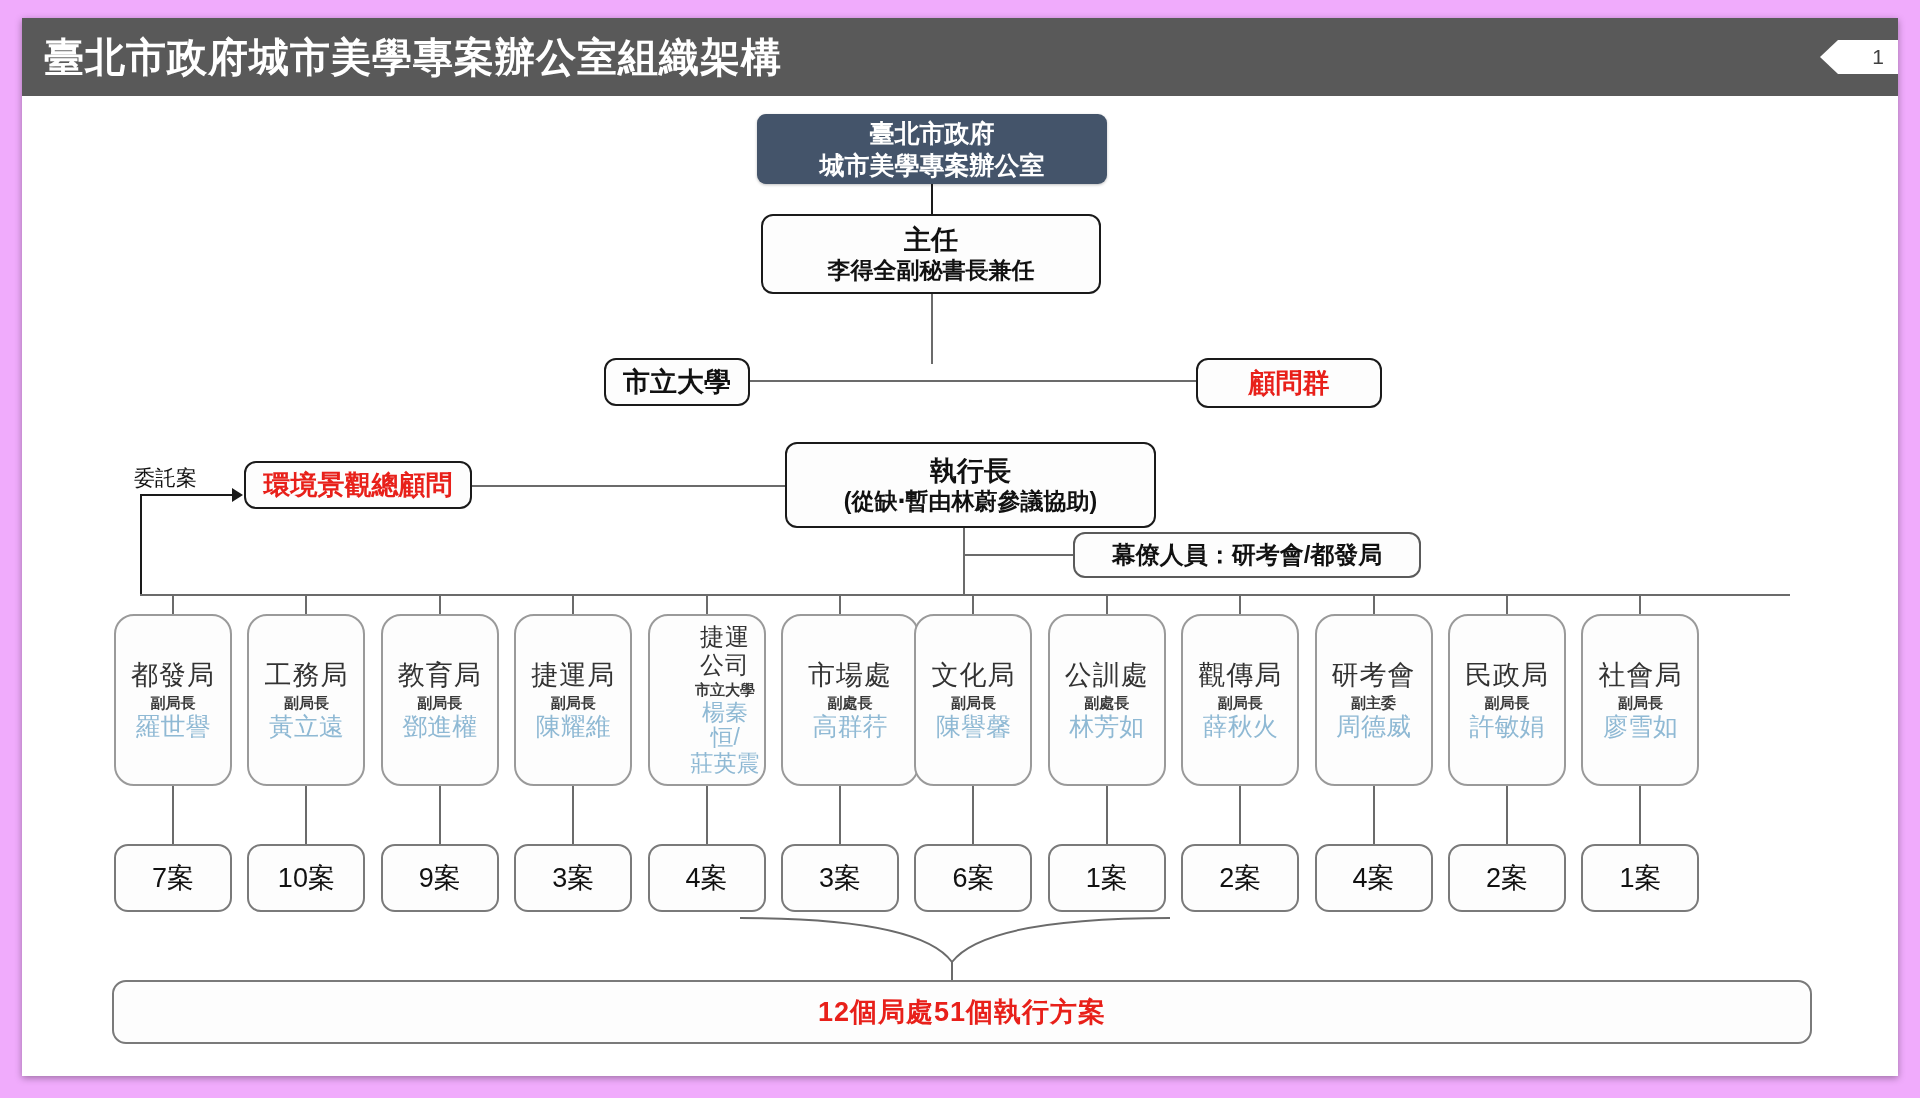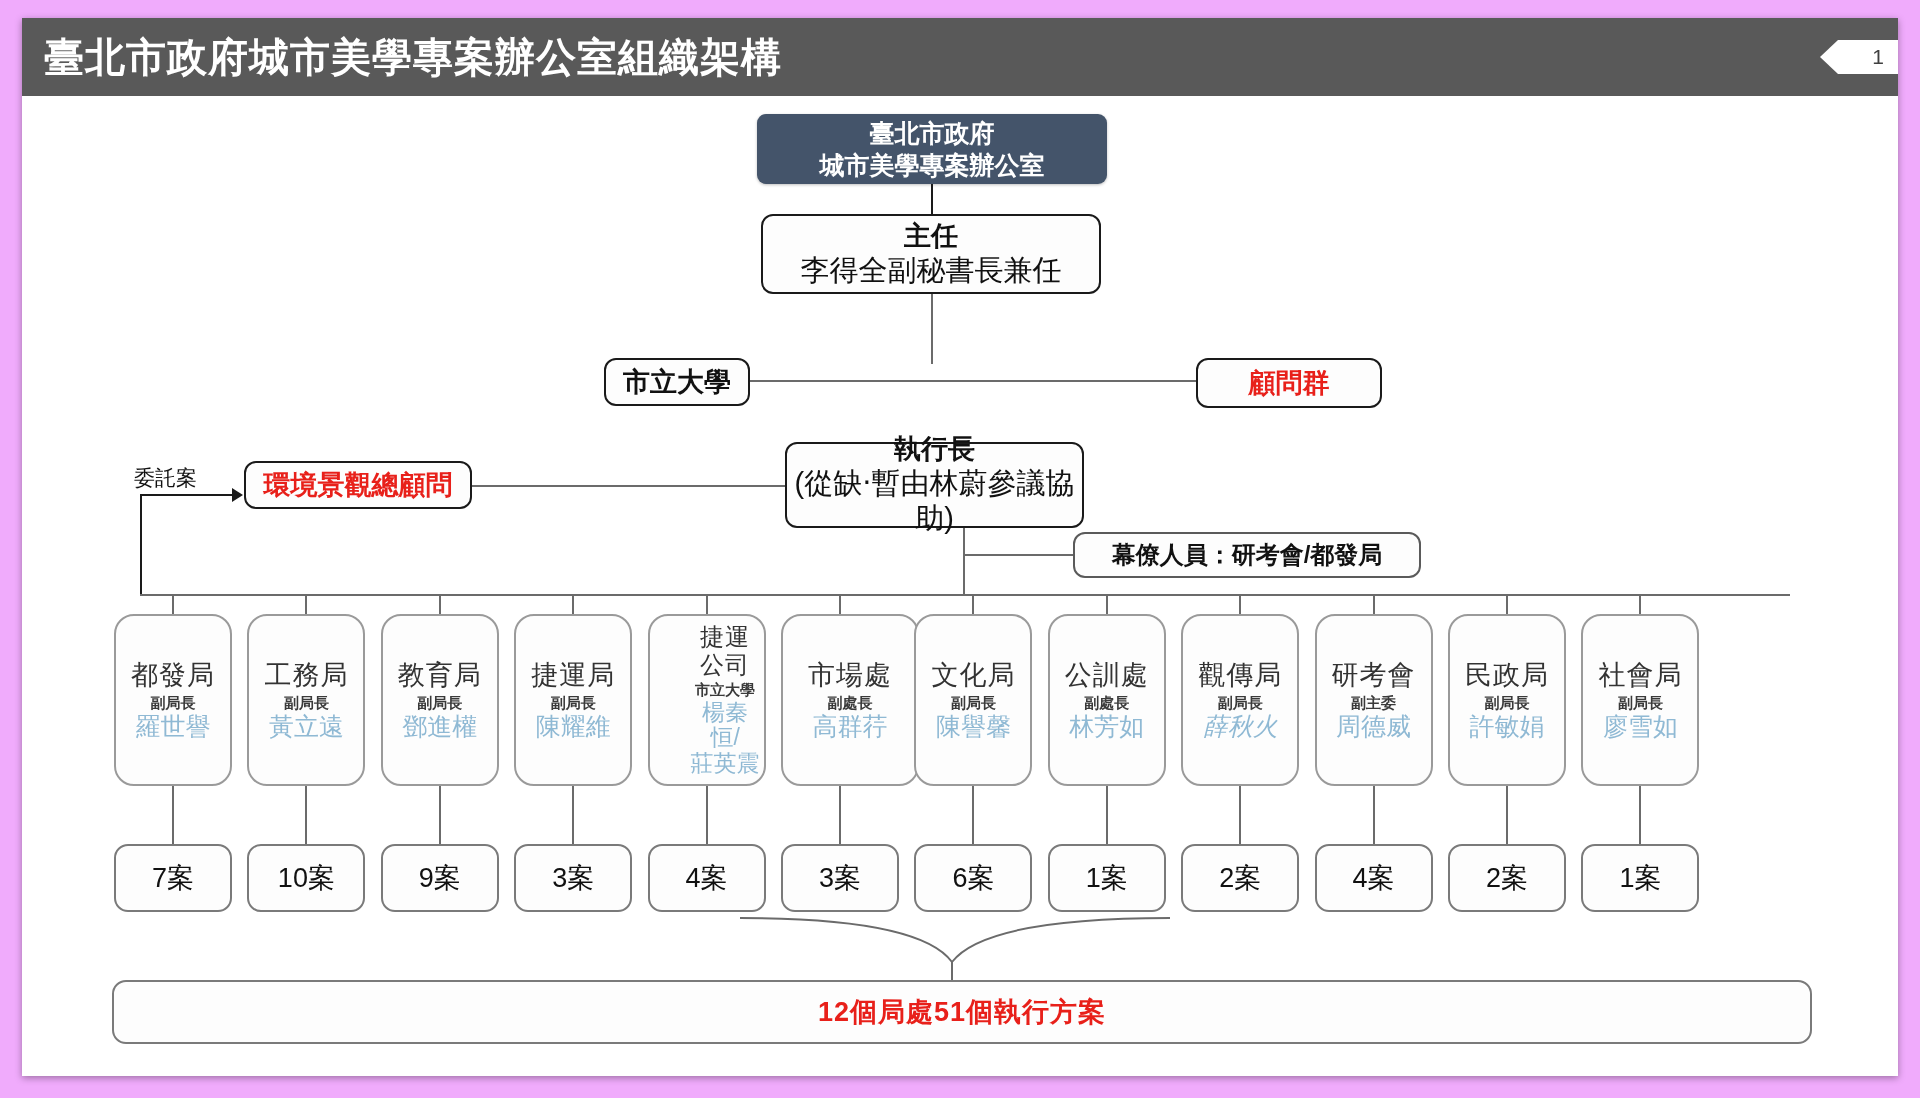--- a/index.html
+++ b/index.html
@@ -79,21 +79,21 @@
     font-weight:bold;
     display:flex;flex-direction:column;
     align-items:center;justify-content:center;
     text-align:center;
     line-height:1.3;
     box-sizing:border-box;
     box-shadow:0 1px 3px rgba(0,0,0,.25);
   }
 
   .l1{font-size:27px;font-weight:bold;color:#111;}
-  .l2{font-size:29px;color:#111;}
+  .l2{font-size:23px;color:#111;font-weight:bold;}
   .redtxt{color:#e8201a;font-weight:bold;}
 
   
   .dept{
     position:absolute;
     box-sizing:border-box;
     background:#fdfdfd;
     border:2px solid #9a9a9a;
     border-radius:20px;
     display:flex;flex-direction:column;
@@ -178,21 +178,21 @@
     <div class="ln lnh" style="left:726px;top:362px;width:450px;"></div>
 
     <div class="box" style="left:582px;top:340px;width:146px;height:48px;">
       <span class="l1">市立大學</span>
     </div>
 
     <div class="box" style="left:1174px;top:340px;width:186px;height:50px;">
       <span class="l1 redtxt">顧問群</span>
     </div>
 
-    <div class="box" style="left:763px;top:424px;width:299px;height:86px;">
+    <div class="box" style="left:763px;top:424px;width:371px;height:86px;">
       <span class="l1">執行長</span>
       <span class="l2">(從缺‧暫由林蔚參議協助)</span>
     </div>
 
     <div class="box" style="left:222px;top:443px;width:228px;height:48px;">
       <span class="l1 redtxt">環境景觀總顧問</span>
     </div>
 
     <div class="ln lnh" style="left:450px;top:467px;width:313px;"></div>
 
@@ -276,21 +276,21 @@
           <div class="d-name">公訓處</div>
           <div class="d-title">副處長</div>
           <div class="d-person" style="white-space: pre-line;">林芳如</div>
         </div>
         <div class="ln lnv" style="left: 1083.8px; top: 768px; height: 58px;"></div>
         <div class="casebox" style="left: 1025.8px; top: 826px; width: 118px; height: 68px;">1案</div>
         <div class="ln lnv" style="left: 1217.2px; top: 576px; height: 20px;"></div>
         <div class="dept" style="left: 1159.2px; top: 596px; width: 118px; height: 172px;">
           <div class="d-name">觀傳局</div>
           <div class="d-title">副局長</div>
-          <div class="d-person" style="white-space: pre-line; font-style: italic;">薛秋火</div>
+          <div class="d-person" style="white-space: pre-line;">薛秋火</div>
         </div>
         <div class="ln lnv" style="left: 1217.2px; top: 768px; height: 58px;"></div>
         <div class="casebox" style="left: 1159.2px; top: 826px; width: 118px; height: 68px;">2案</div>
         <div class="ln lnv" style="left: 1350.6px; top: 576px; height: 20px;"></div>
         <div class="dept" style="left: 1292.6px; top: 596px; width: 118px; height: 172px;">
           <div class="d-name">研考會</div>
           <div class="d-title">副主委</div>
           <div class="d-person" style="white-space: pre-line;">周德威</div>
         </div>
         <div class="ln lnv" style="left: 1350.6px; top: 768px; height: 58px;"></div>

